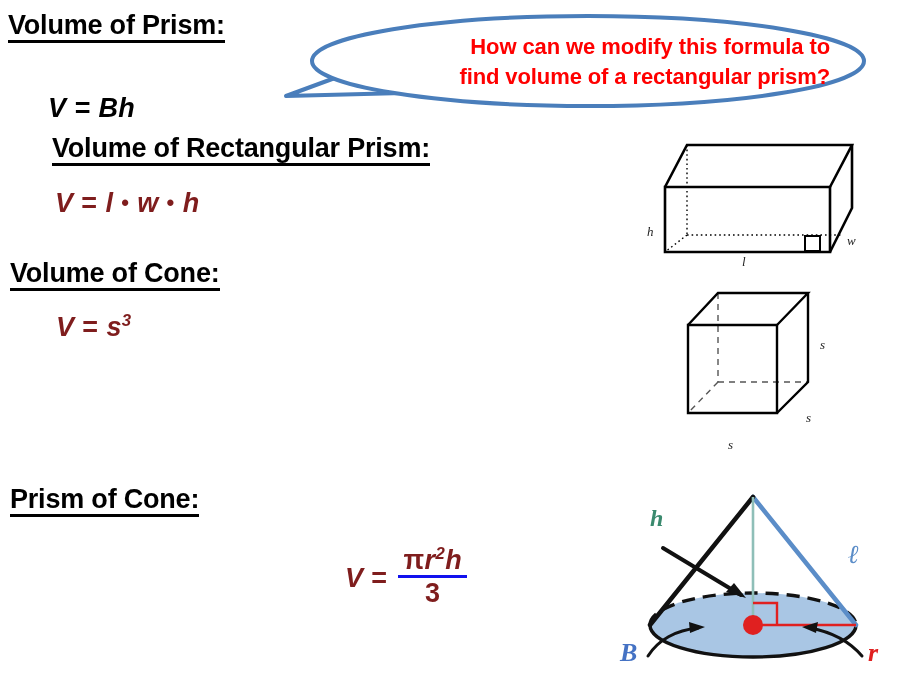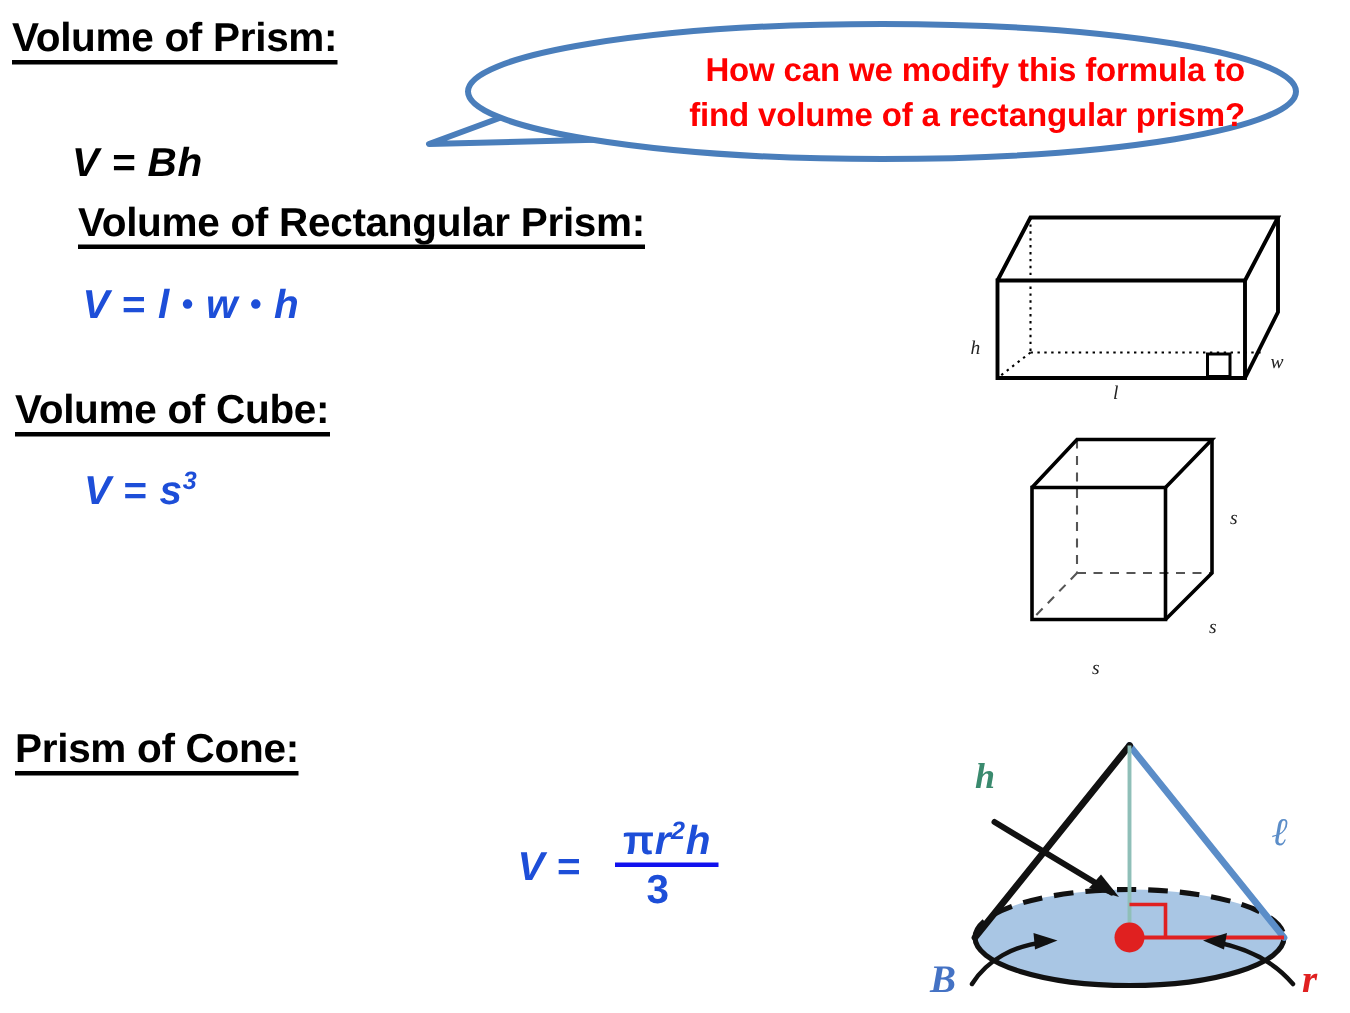--- a/index.html
+++ b/index.html
@@ -38,21 +38,21 @@
   .formula {
     position: absolute;
     font-family: "Liberation Sans", sans-serif;
     font-weight: bold;
     font-style: italic;
     font-size: 27px;
     white-space: nowrap;
     letter-spacing: 0.4px;
   }
   .formula.black { color: #000000; }
-  .formula.blue  { color: #1d4ed8; }
+  .formula.blue  { color: #7f1d1d; }
 
   .sup {
     font-size: 0.62em;
     vertical-align: super;
     line-height: 0;
   }
   .dot {
     font-style: normal;
     font-size: 0.82em;
     position: relative;
@@ -67,21 +67,20 @@
     text-align: center;
     position: relative;
     top: -2px;
     margin-left: 3px;
   }
   .frac .num {
     display: block;
     padding: 0 5px 1px 5px;
     border-bottom: 3px solid #1111EE;
     line-height: 1.05;
-    margin-left: 12px;
   }
   .frac .den {
     display: block;
     padding-top: 1px;
     line-height: 1.1;
   }
 
   
   #bubble-wrap {
     position: absolute;
@@ -149,21 +148,21 @@
 
   <div class="heading" style="left:8px; top:133px;margin-left:44px;">
     <span class="u">Volume of Rectangular Prism:</span>
   </div>
 
   <div class="formula blue" style="left:55px; top:188px;">
     <span>V</span><span class="nonital">&nbsp;</span><span class="nonital">=</span>&nbsp;<span>l</span>&nbsp;<span class="dot">•</span>&nbsp;<span>w</span>&nbsp;<span class="dot">•</span>&nbsp;<span>h</span>
   </div>
 
   <div class="heading" style="left:10px; top:258px;">
-    <span class="u">Volume of Cube:</span>
+    <span class="u">Volume of Cone:</span>
   </div>
 
   <div class="formula blue" style="left:56px; top:312px;">
     <span>V</span>&nbsp;<span class="nonital">=</span>&nbsp;<span>s</span><span class="sup">3</span>
   </div>
 
   <div class="heading" style="left:10px; top:484px;">
     <span class="u">Prism of Cone:</span>
   </div>
 

